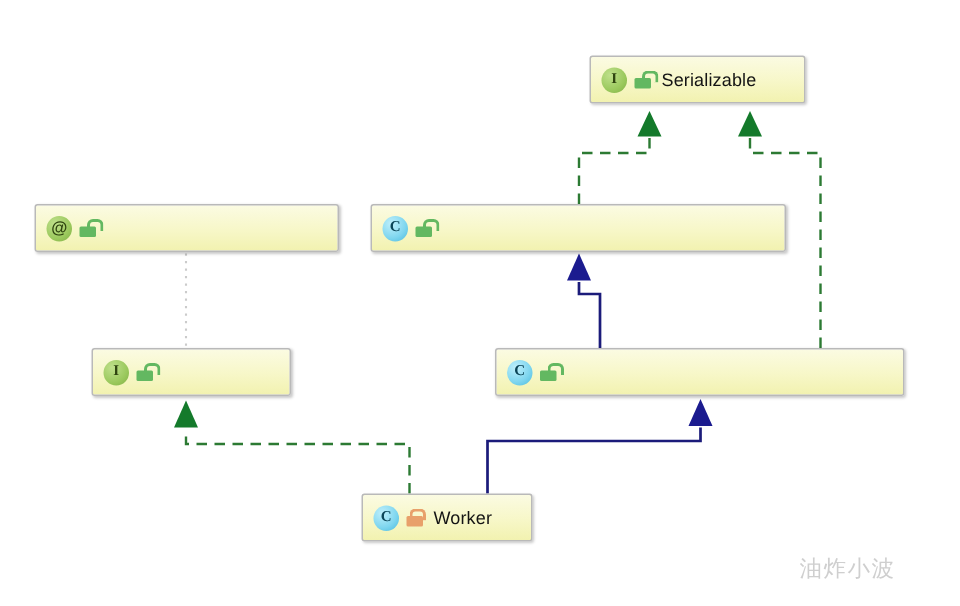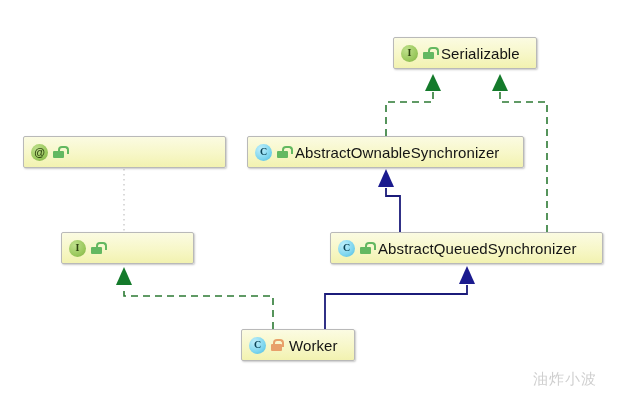--- a/index.html
+++ b/index.html
@@ -31,21 +31,21 @@
     align-items: center;
     height: 32px;
     padding: 0 11px 0 7px;
     background: linear-gradient(to bottom, #fbfbe2 0%, #f7f7c8 55%, #f2f2b0 100%);
     border: 1px solid #b9b9b9;
     border-radius: 2px;
     box-shadow: 1px 1px 2px rgba(0,0,0,0.22);
     white-space: nowrap;
   }
   .node-label {
-    font-size: 15px;
+    font-size: 12px;
     color: #141414;
     letter-spacing: 0.1px;
     margin-left: 7px;
   }
   .icon-kind {
     flex: none;
     width: 17px;
     height: 17px;
     border-radius: 50%;
     display: flex;
@@ -161,38 +161,36 @@
         <span class="body"></span>
     </span>
   </div>
 
   <div class="node" style="left:247px; top:136px; width:277px;">
     <span class="icon-kind clazz">C</span>
     <span class="icon-lock open">
       <span class="shackle"></span>
         <span class="body"></span>
     </span>
-    <span class="node-label">AbstractOwnableSynchronizer</span>
   </div>
 
   <div class="node" style="left:61px; top:232px; width:133px;">
     <span class="icon-kind interface">I</span>
     <span class="icon-lock open">
       <span class="shackle"></span>
         <span class="body"></span>
     </span>
   </div>
 
   <div class="node" style="left:330px; top:232px; width:273px;">
     <span class="icon-kind clazz">C</span>
     <span class="icon-lock open">
       <span class="shackle"></span>
         <span class="body"></span>
     </span>
-    <span class="node-label">AbstractQueuedSynchronizer</span>
   </div>
 
   <div class="node" style="left:241px; top:329px; width:114px;">
     <span class="icon-kind clazz">C</span>
     <span class="icon-lock closed">
       <span class="shackle"></span>
         <span class="body"></span>
     </span>
     <span class="node-label">Worker</span>
   </div>

